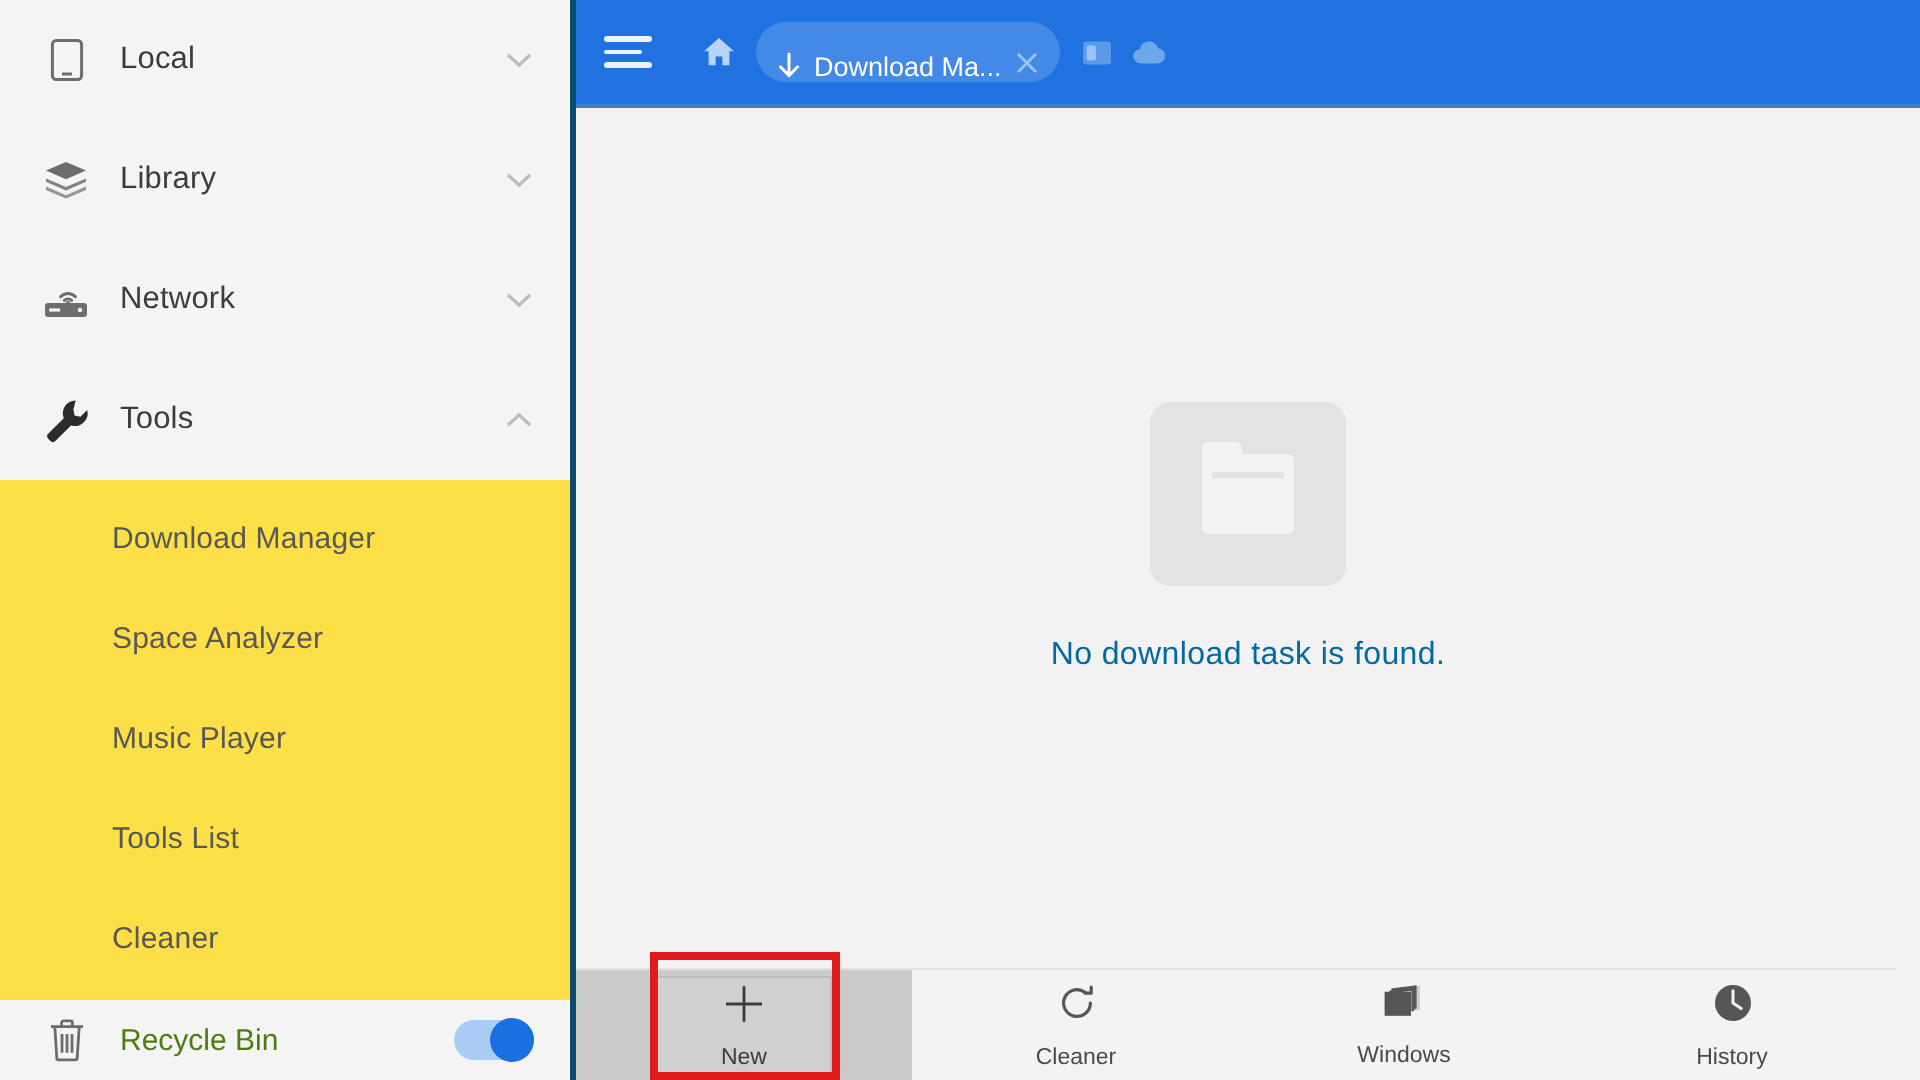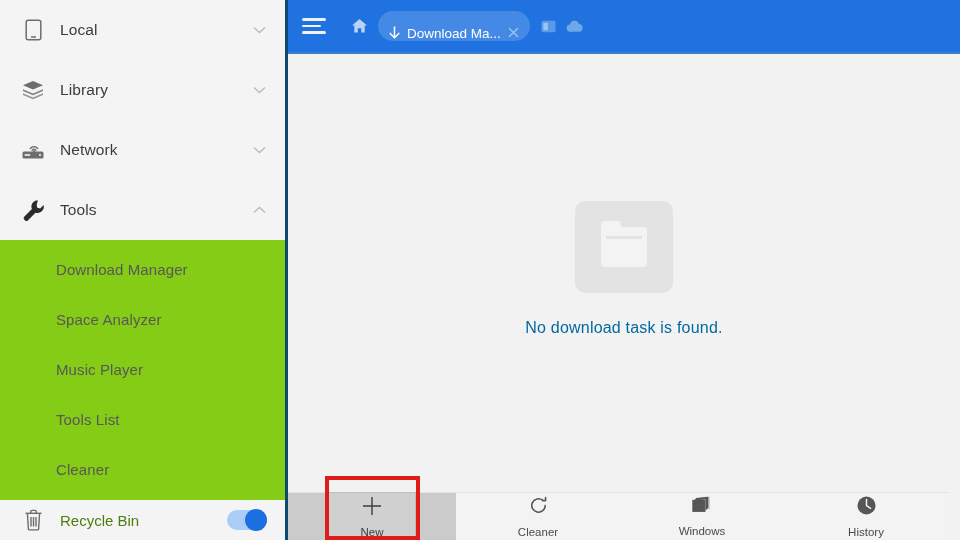--- a/index.html
+++ b/index.html
@@ -42,21 +42,21 @@
     flex: 1;
     font-size: 15.5px;
     color: #3c3c3c;
     padding-left: 10px;
     letter-spacing: .1px;
   }
   .nav-item .chev {
     width: 20px; display: flex; align-items: center; justify-content: center;
     color: #b8b8b8;
   }
-  .subgroup { background: #84cc16; padding: 4px 0 6px 0; }
+  .subgroup { background: #fde047; padding: 4px 0 6px 0; }
   .sub-item {
     height: 50px;
     display: flex;
     align-items: center;
     padding-left: 56px;
     font-size: 15px;
     color: #585858;
     cursor: pointer;
     letter-spacing: .1px;
   }
@@ -169,21 +169,21 @@
   #empty-doc::after {
     content:""; position:absolute; left:5px; top:9px;
     width: 36px; height: 3px; background:#e3e3e3;
   }
   #empty-text { font-size: 16px; color: #0369a1; letter-spacing:.2px; }
 
   
   #bottombar {
     position: absolute;
     left: 0; right: 12px; bottom: 0;
-    height: 48px;
+    height: 56px;
     display: flex;
     border-top: 1px solid #e3e3e3;
   }
   #bb-left {
     width: 168px;
     background: #cbcbcb;
     display: flex; align-items: center; justify-content: center;
     position: relative;
     flex-shrink: 0;
   }

